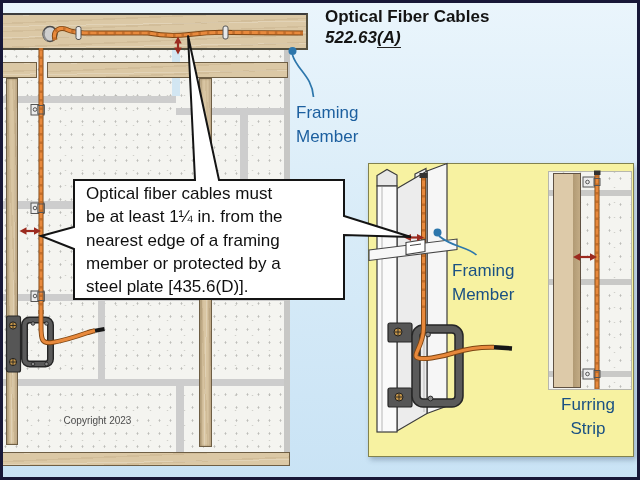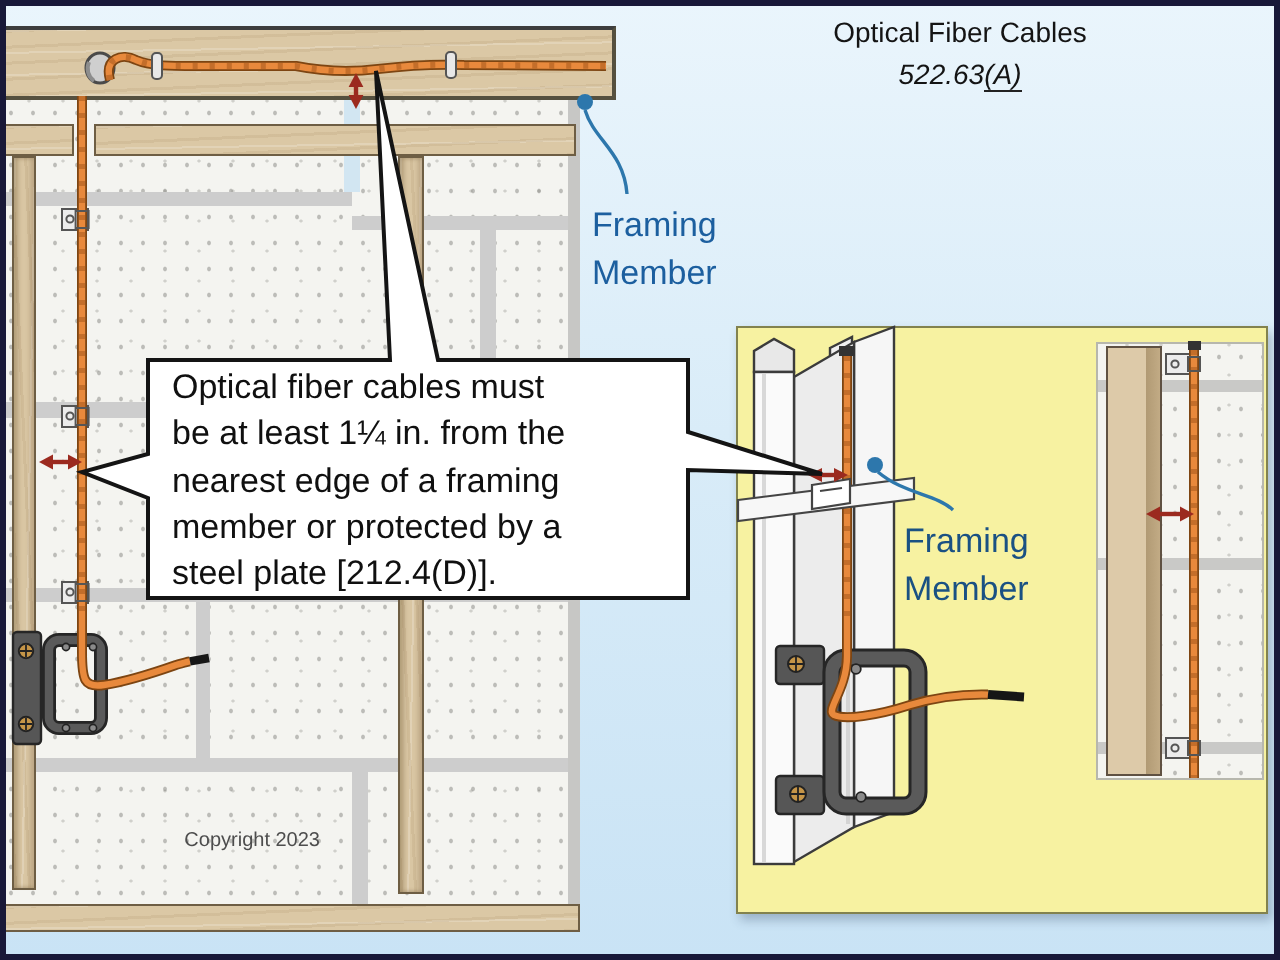--- a/index.html
+++ b/index.html
@@ -44,29 +44,29 @@
   }
   .fur-wall{border:1px solid #b7b7ad;box-sizing:border-box;z-index:4;}
   .fur-band{background:#c9c9c7;z-index:5;}
   .fur-strip{
     background:linear-gradient(90deg,#ddcaa9 0,#ddcaa9 19px,#b19a74 19px,#c2ab85 100%);
     background-color:#ddcaa9;
     border:1px solid #5f5142;box-sizing:border-box;z-index:6;
   }
   svg.overlay{position:absolute;left:0;top:0;z-index:10;pointer-events:none;}
   
-  .title{left:325px;top:6px;width:310px;text-align:center;color:#141414;
-         font-size:14px;line-height:21px;z-index:11;}
+  .title{left:325px;top:6px;width:310px;text-align:left;color:#141414;
+         font-size:17px;line-height:21px;z-index:11;font-weight:bold;}
   .title .it{font-style:italic;}
   .title .u{border-bottom:1.6px solid #222;}
   .callout-text{left:86px;top:182px;width:256px;font-size:17px;line-height:23.3px;
                 color:#101010;white-space:pre-line;z-index:11;}
   .blue-label{color:#1c5f9f;font-size:17px;line-height:23.5px;white-space:pre-line;z-index:11;}
   .blue-label.dark{color:#1a5183;}
-  .copyright{left:35px;top:415px;width:125px;text-align:right;color:#4d4d4d;
+  .copyright{left:35px;top:415px;width:125px;text-align:center;color:#4d4d4d;
              font-size:10px;line-height:12.5px;z-index:11;}
 </style>
 </head>
 <body>
 
 <div class="stage">
 
   <div class="abs wall" style="left:0;top:50px;width:290px;height:405px;"></div>
 
   <div class="abs mortar" style="left:0;top:96px;width:176px;height:7px;"></div>
@@ -244,27 +244,29 @@
 
   <div class="abs title">
     <div>Optical Fiber Cables</div>
     <div class="it"><span>522.63</span><span class="u">(A)</span></div>
   </div>
 
   <div class="abs callout-text">Optical fiber cables must
 be at least 1¼ in. from the
 nearest edge of a framing
 member or protected by a
-steel plate [212.4(D)].</div>
+steel plate [435.6(D)].</div>
 
   <div class="abs blue-label" style="left:296px;top:101px;">Framing
 Member</div>
 
   <div class="abs blue-label dark" style="left:452px;top:259px;">Framing
 Member</div>
 
+  <div class="abs blue-label dark" style="left:540px;top:393px;width:96px;text-align:center;">Furring
+Strip</div>
 
   <div class="abs copyright">
     <div>Copyright 2023</div>
   </div>
 
   <div class="frame-border"></div>
 </div>
 
 </body></html>

